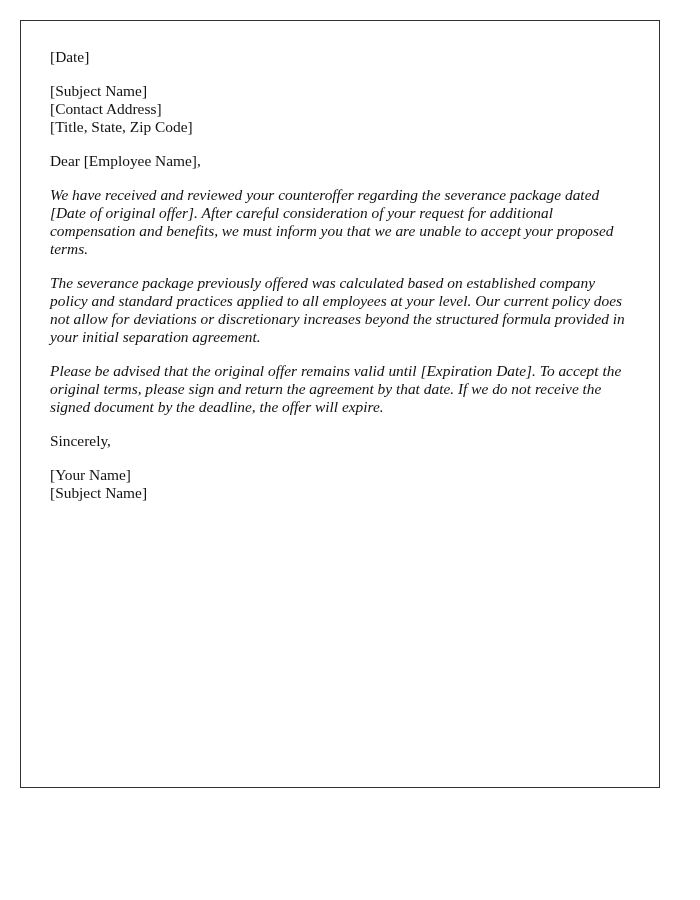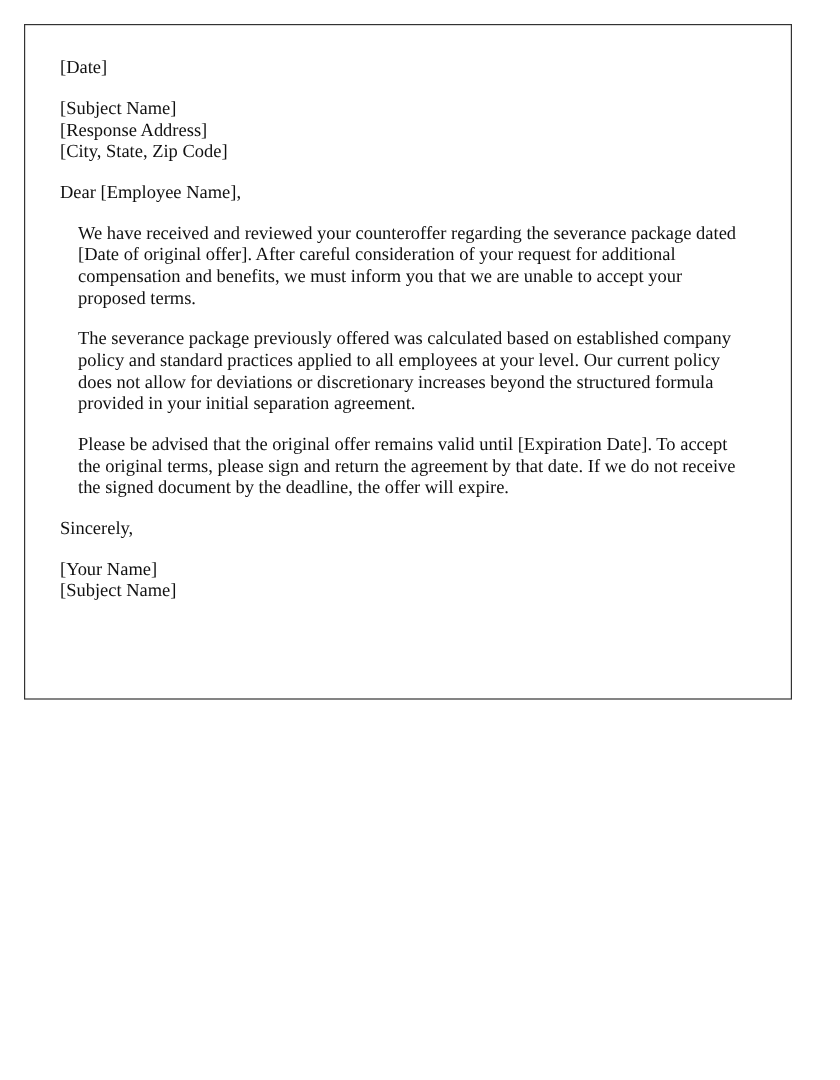--- a/index.html
+++ b/index.html
@@ -1,51 +1,51 @@
 <!DOCTYPE html>
 <html><head>
   <meta charset="utf-8">
   <style>
     html, body { margin: 0; padding: 0; background: #ffffff; }
     body { width: 700px; height: 900px; position: relative; overflow: hidden; }
     .page {
       position: absolute;
       left: 20px; top: 20px;
-      width: 640px; height: 563px;
+      width: 640px; height: 768px;
       border: 1px solid #333333;
       box-sizing: border-box;
       background: #ffffff;
     }
     .content {
       position: absolute;
       left: 29px; top: 27px;
       width: 575px;
       font-family: "Liberation Serif", serif;
       font-size: 15.4px;
       line-height: 18px;
       color: #111111;
     }
     .block { margin: 0 0 16px 0; }
     .line { display: block; white-space: nowrap; }
-    p { margin: 0 0 16px 15px; }
+    p { margin: 0 0 16px 0; font-style: italic; }
   </style>
 </head>
 <body>
 
 <div class="page">
   <div class="content">
 
     <div class="block">
       <span class="line">[Date]</span>
     </div>
 
     <div class="block">
       <span class="line">[Subject Name]</span>
-      <span class="line">[Response Address]</span>
-      <span class="line">[City, State, Zip Code]</span>
+      <span class="line">[Contact Address]</span>
+      <span class="line">[Title, State, Zip Code]</span>
     </div>
 
 
     <div class="block">
       <span class="line">Dear [Employee Name],</span>
     </div>
 
     <p>We have received and reviewed your counteroffer regarding the severance package dated [Date of original offer]. After careful consideration of your request for additional compensation and benefits, we must inform you that we are unable to accept your proposed terms.</p>
     <p>The severance package previously offered was calculated based on established company policy and standard practices applied to all employees at your level. Our current policy does not allow for deviations or discretionary increases beyond the structured formula provided in your initial separation agreement.</p>
     <p>Please be advised that the original offer remains valid until [Expiration Date]. To accept the original terms, please sign and return the agreement by that date. If we do not receive the signed document by the deadline, the offer will expire.</p>

